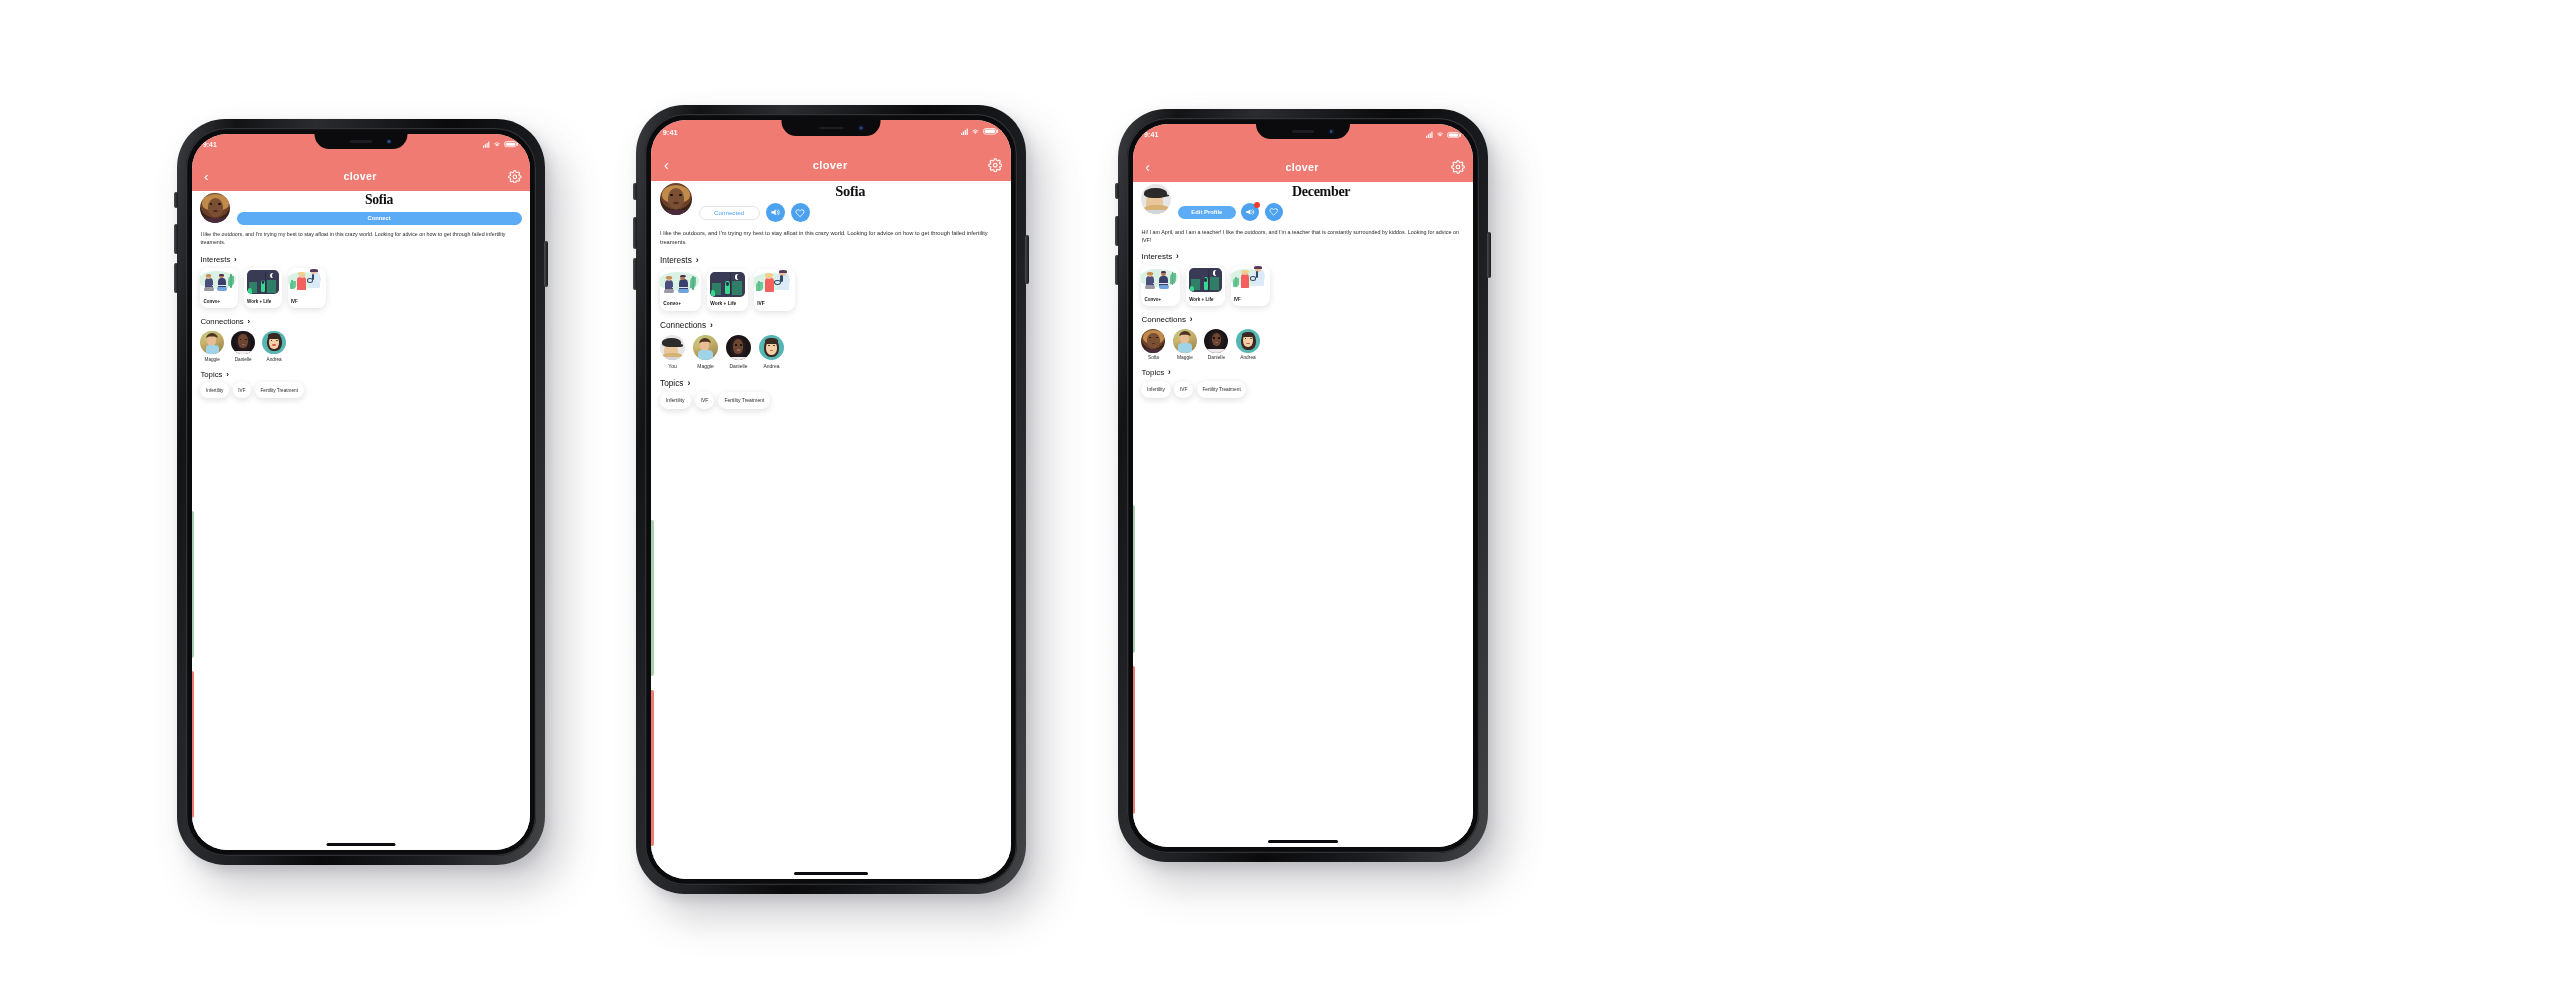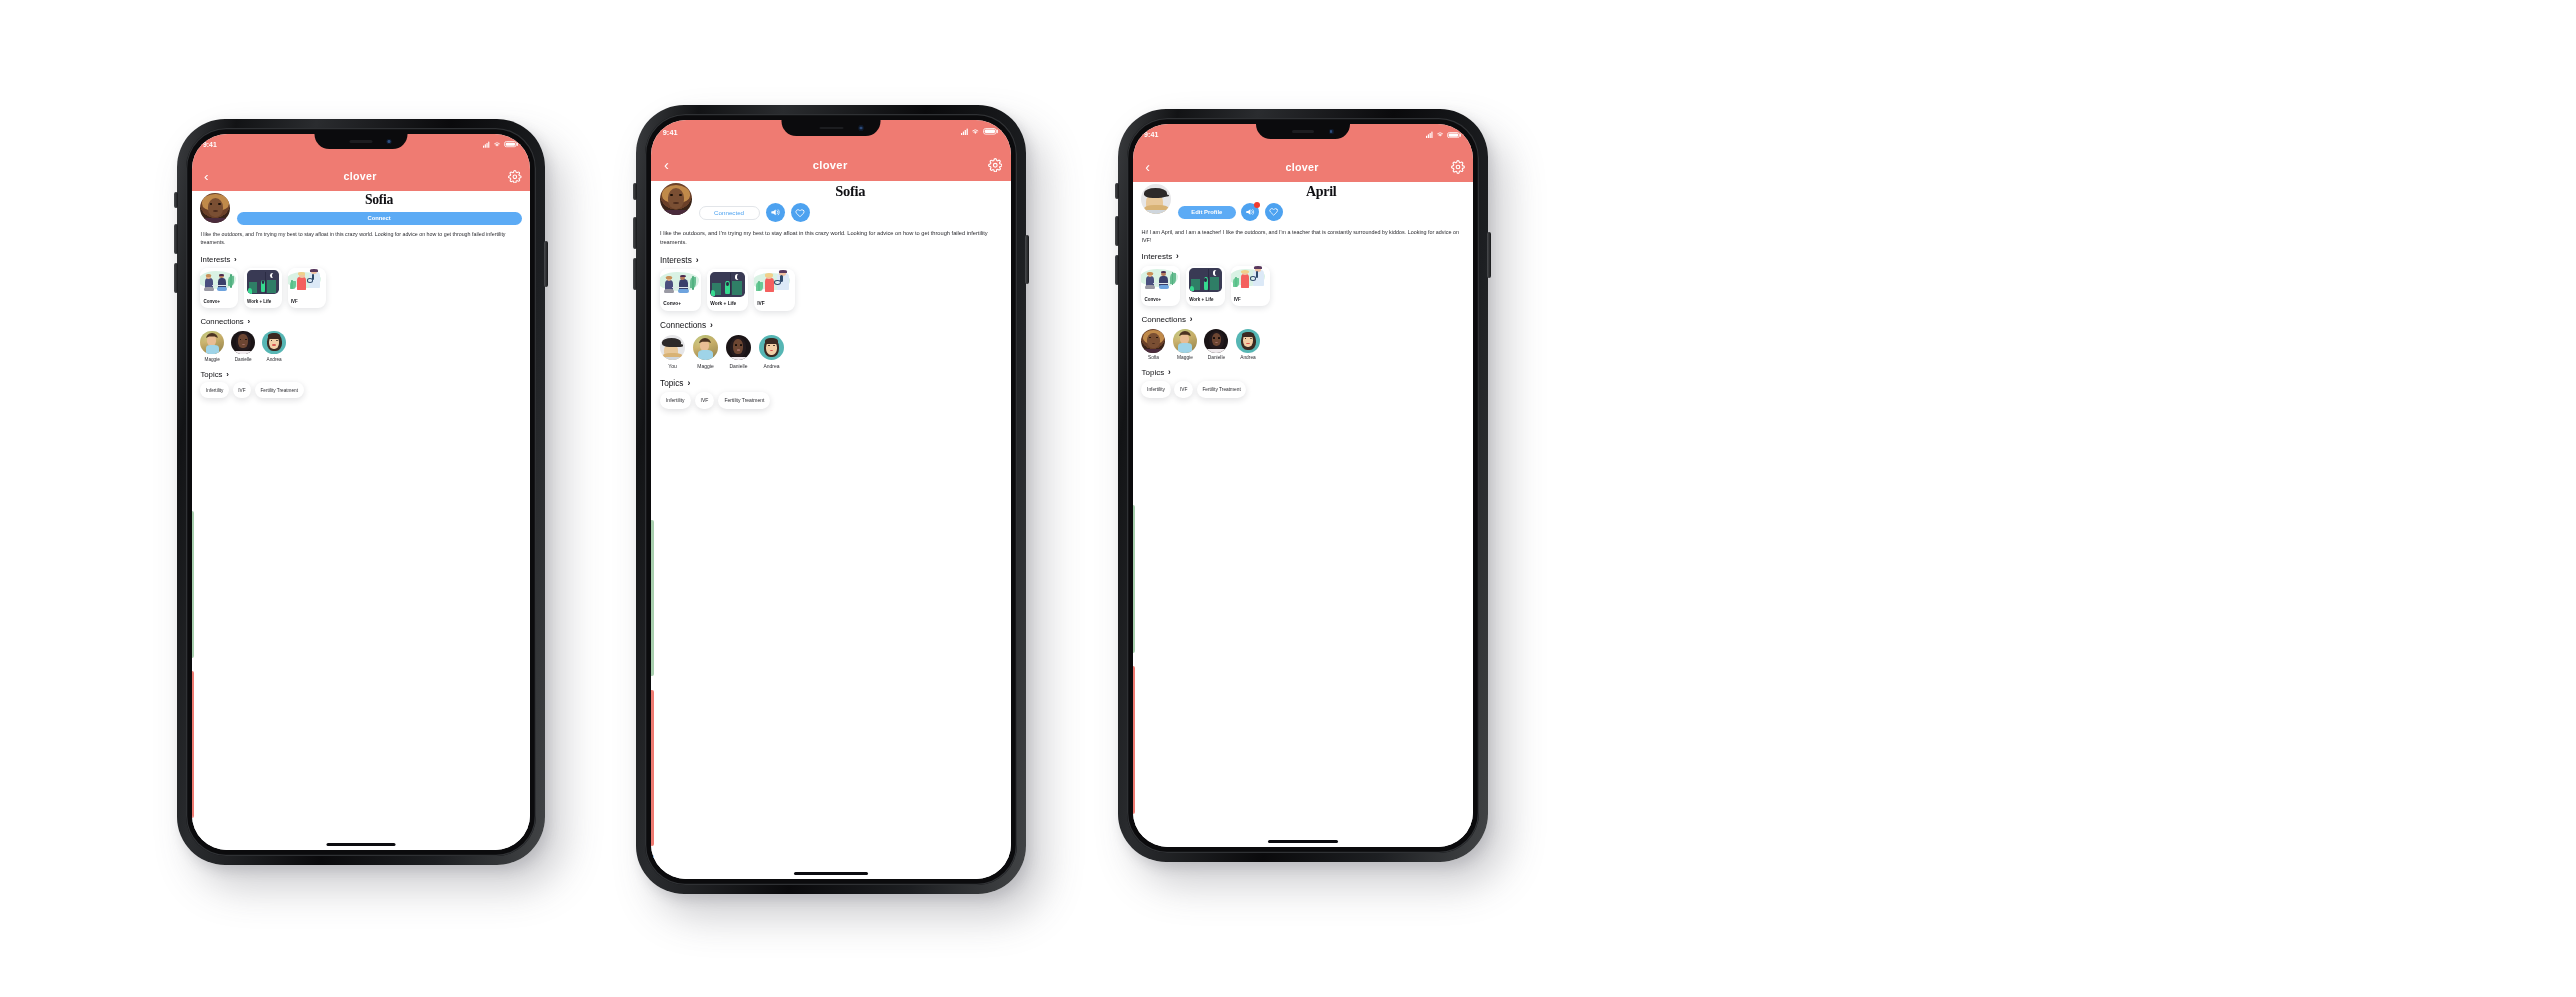--- a/index.html
+++ b/index.html
@@ -575,21 +575,21 @@
           <div class="profile-row" style="padding:6.3px 8.8px 0 8.8px">
             <div class="avatar" style="width:30px;height:30px">
                   <div style="position:absolute;inset:0;background:#e6e6e8"></div>
      <div style="position:absolute;left:16%;top:34%;width:56%;height:58%;border-radius:44% 44% 40% 40%;background:#e8c89a"></div>
      <div style="position:absolute;left:8%;bottom:0;width:84%;height:30%;border-radius:40% 40% 0 0;background:#d8b274"></div>
      <div style="position:absolute;left:8%;top:12%;width:78%;height:34%;border-radius:50% 50% 38% 38%;background:#2d2a2a"></div>
      <div style="position:absolute;left:42%;top:34%;width:50%;height:11%;border-radius:0 40% 40% 0;background:#2d2a2a"></div>
      <div style="position:absolute;left:0;bottom:0;width:100%;height:12%;background:#cfd6dd"></div>
                 </div>
             <div style="flex:1;margin-left:6.3px;padding-top:0.6px">
-              <div class="pname" style="font-size:14px;line-height:1.05;text-align:center">April</div>
+              <div class="pname" style="font-size:14px;line-height:1.05;text-align:center">December</div>
               <div class="actions" style="margin-top:3.8px">
                 <div class="btn-pill" style="height:13px;width:58px;font-size:5.9px">Edit Profile</div>
                 <div class="icon-round" style="width:18px;height:18px;margin-left:5.6px">
         <svg width="10" height="10" viewBox="0 0 24 24">
                         <path d="M4 9.5h3.2L13 5.4v13.2L7.2 14.5H4a1 1 0 0 1-1-1v-3a1 1 0 0 1 1-1z" fill="#fff"></path>
                         <path d="M16.2 8.2a5 5 0 0 1 0 7.6M18.7 6.1a8 8 0 0 1 0 11.8" stroke="#fff" stroke-width="1.7" fill="none" stroke-linecap="round"></path>
                       </svg>
         <span class="dot-badge" style="width:6.3px;height:6.3px;top:-1.3px;right:-0.6px"></span>
       </div>
                     <div class="icon-round" style="width:18px;height:18px;margin-left:5.6px">

